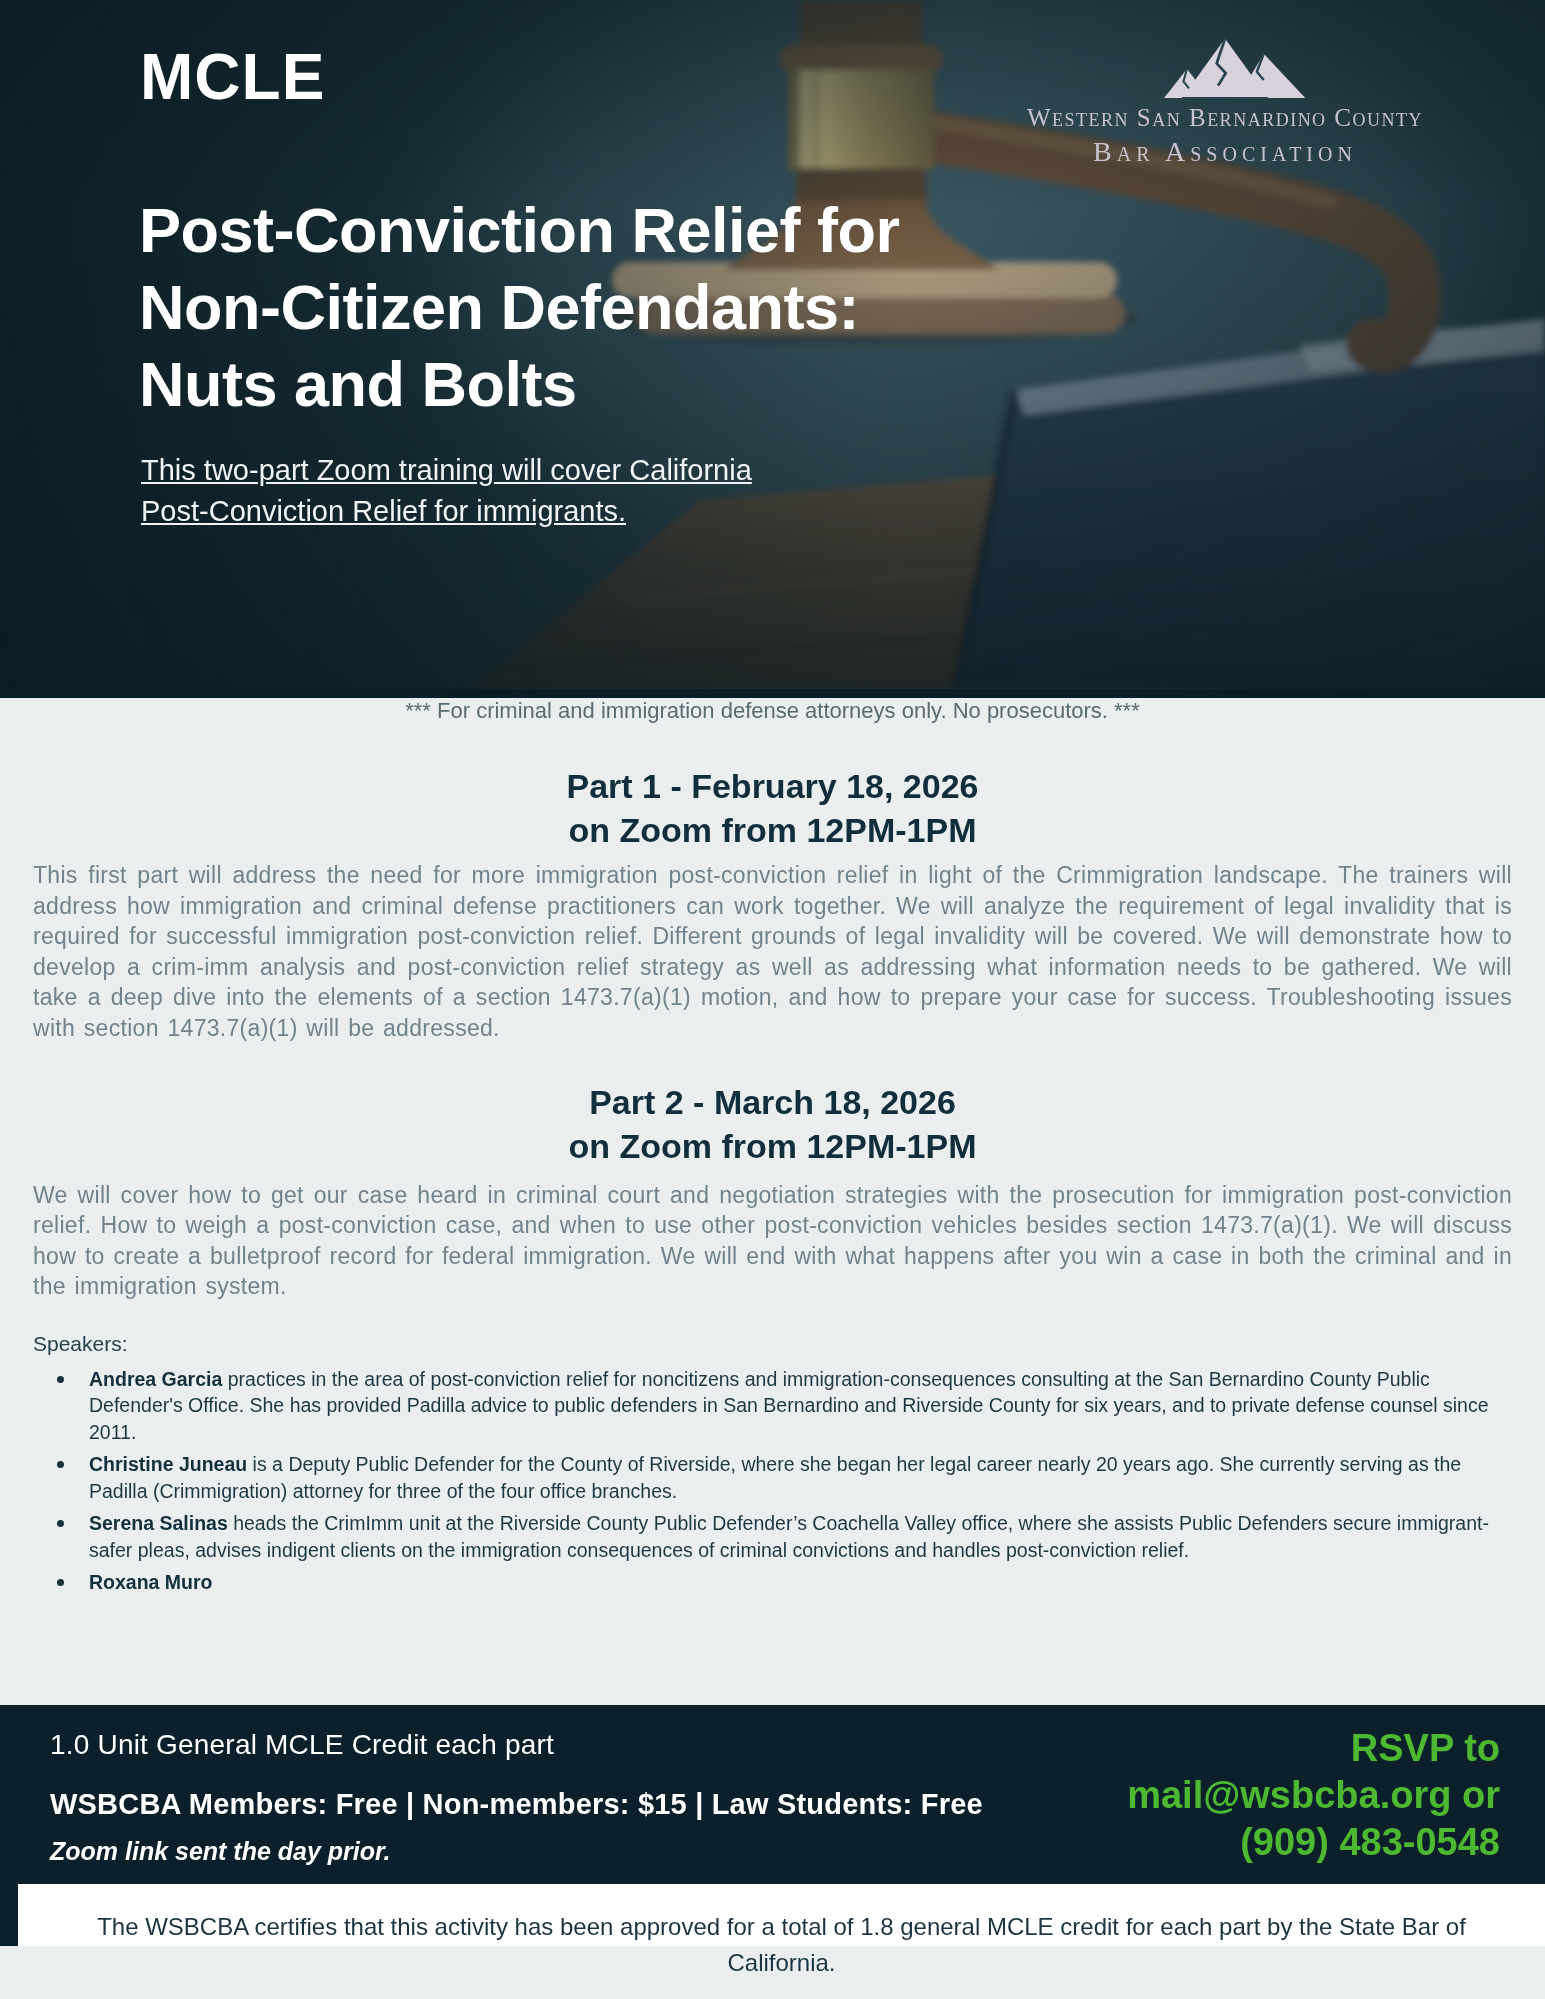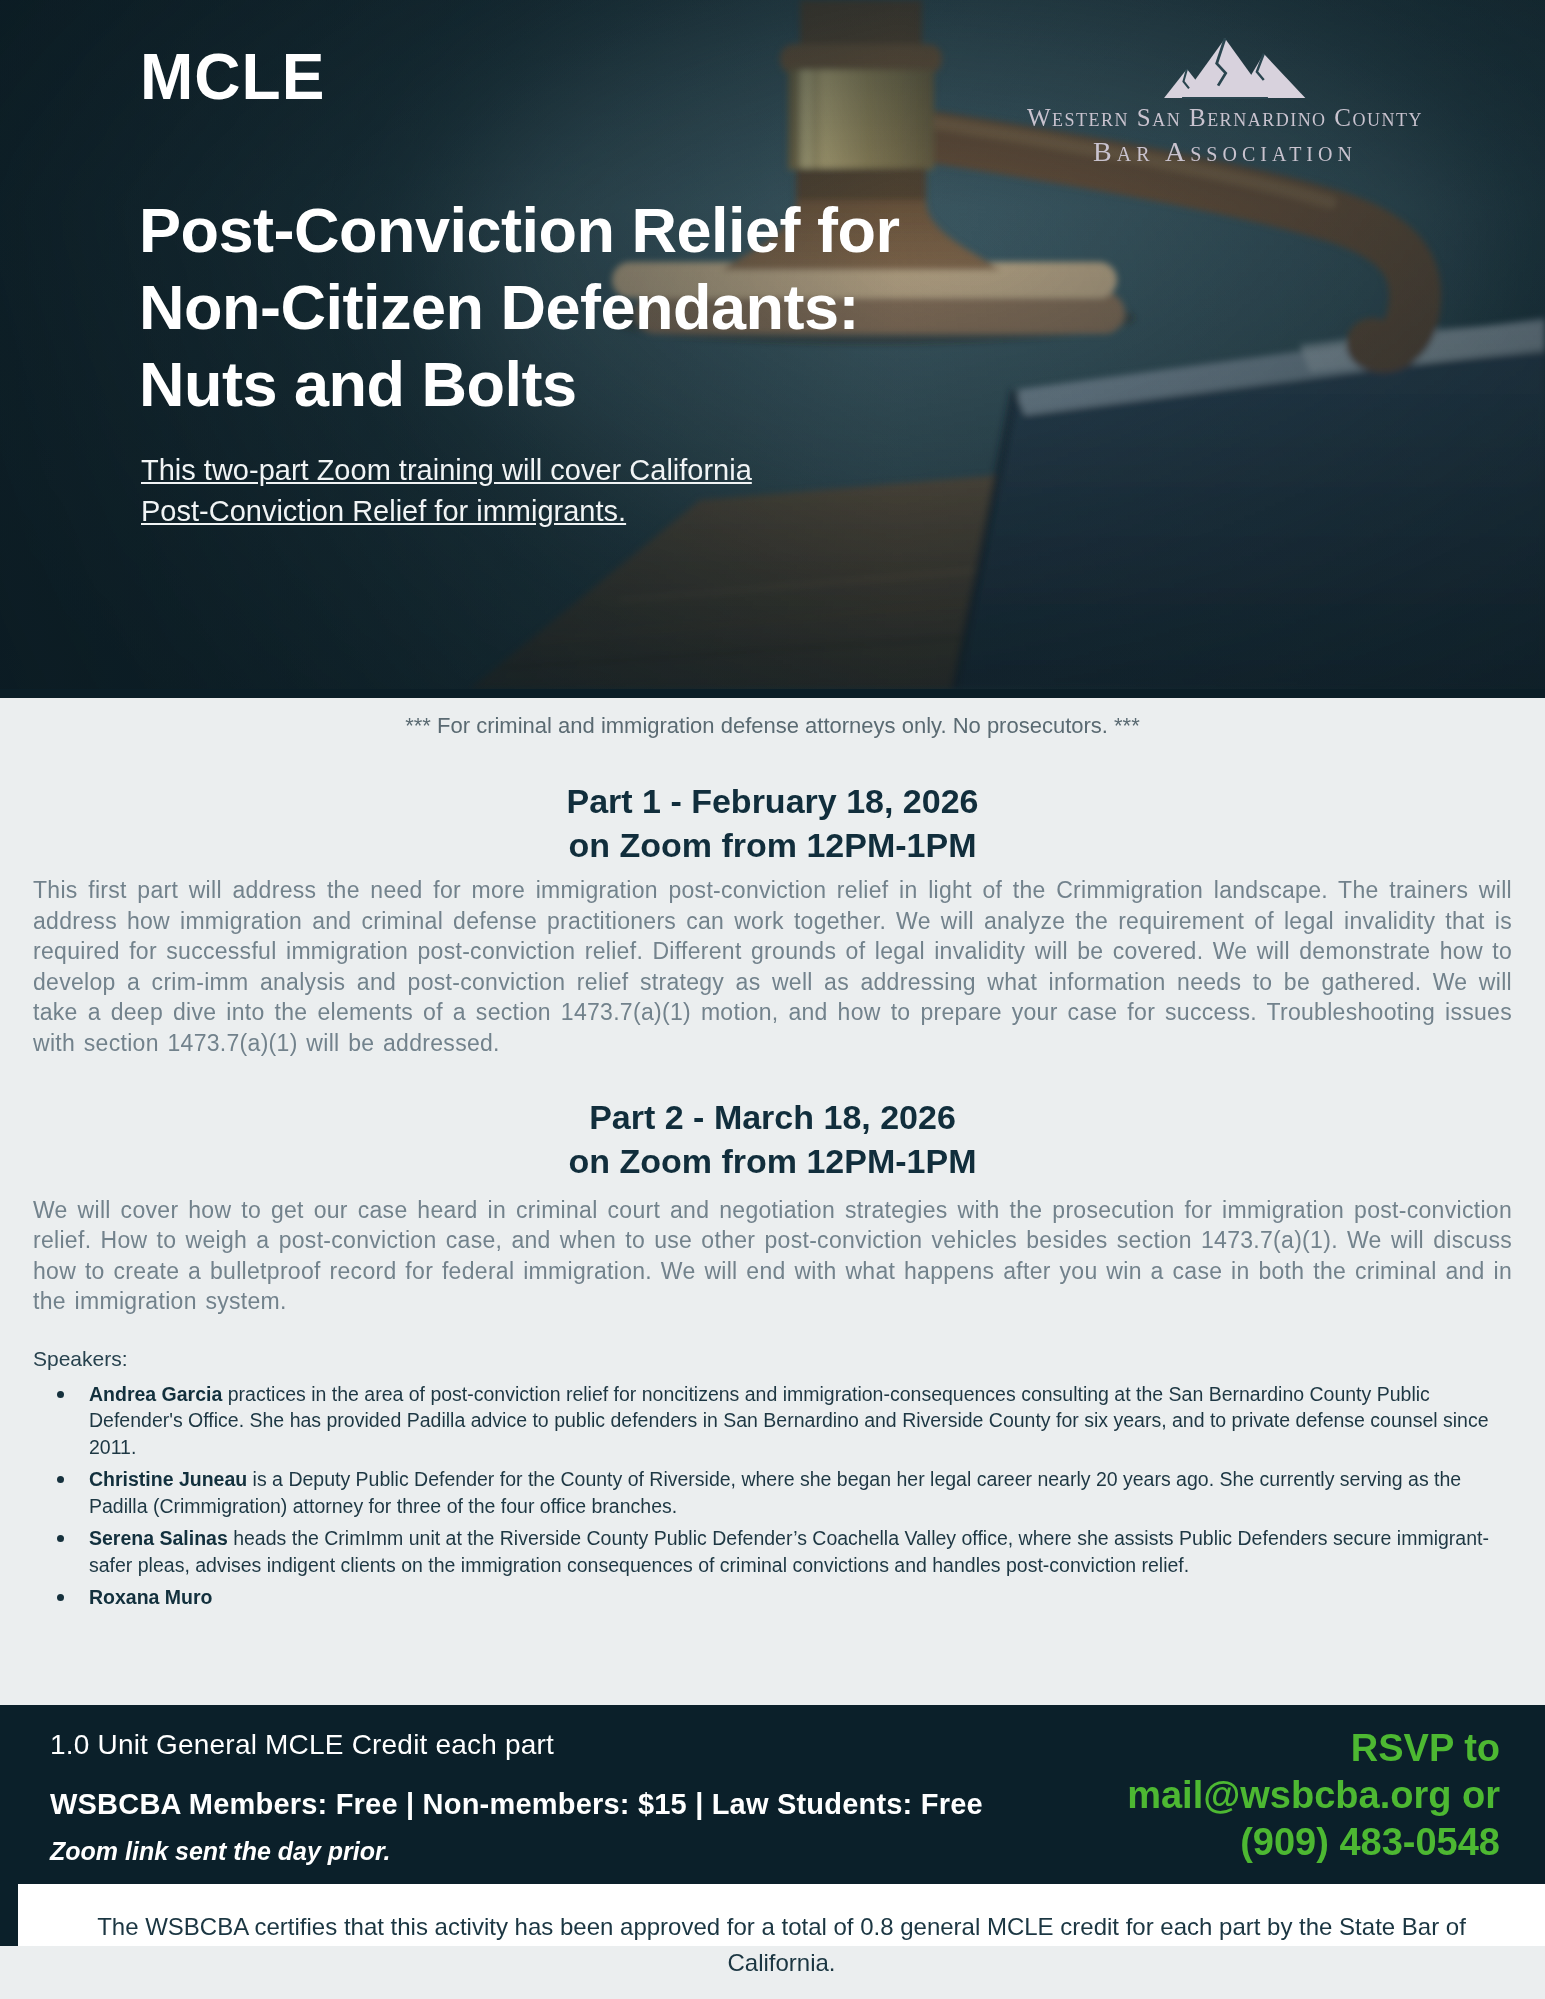--- a/index.html
+++ b/index.html
@@ -22,21 +22,21 @@
   .logo svg { display:block; margin:0 auto; }
   .logo-line1 { font-family:"Liberation Serif", serif; font-variant:small-caps; font-size:25px; letter-spacing:1.5px; white-space:nowrap; color:#c9c3cf; margin-top:-4px; }
   .logo-line2 { font-family:"Liberation Serif", serif; font-variant:small-caps; font-size:28px; letter-spacing:5px; white-space:nowrap; color:#c9c3cf; margin-top:4px; }
   .hero-title { position:absolute; left:139px; top:192px; color:#ffffff; font-size:63px; font-weight:800; line-height:77px; letter-spacing:-0.5px; }
   .hero-sub { position:absolute; left:141px; top:450px; color:#f1f4f5; font-size:29px; font-weight:400; line-height:41px;text-decoration:underline; }
 
   .divider { height:9px; background:#0b1e27; }
 
   
   .content { box-sizing:border-box; height:1007px; padding:0 33px; background:var(--body-bg,#ebeeef); }
-  .disclaimer { padding-top:15px; text-align:center; font-size:22px; color:#5a6a72; }
+  .disclaimer { text-align:center; font-size:22px; color:#5a6a72; }
   .part-heading { margin-top:40px; text-align:center; color:var(--heading-navy,#112e3c); font-size:34px; font-weight:700; line-height:44px; }
   .part-heading.second { margin-top:36px; }
   .part-para { margin-top:8px; text-align:justify; font-size:23px; line-height:30.6px; color:#72828c; letter-spacing:0.3px; word-spacing:2px; }
   .part-para.second { margin-top:12px; }
   .speakers { margin-top:30px; }
   .speakers-label { font-size:21px; color:#27424e; }
   .speaker-list { list-style:none; margin:10px 0 0 0; padding:0; }
   .speaker-list li { position:relative; padding-left:56px; font-size:19.5px; line-height:26.5px; color:#1d3743; margin-bottom:6px; }
   .speaker-list li::before { content:''; position:absolute; left:24px; top:10px; width:7px; height:7px; border-radius:50%; background:#16313d; }
   .speaker-list b { font-weight:700; color:#12303d;text-align:right; }
@@ -177,17 +177,17 @@
       <div class="credit-line">1.0 Unit General MCLE Credit each part</div>
       <div class="pricing-line">WSBCBA Members: Free | Non-members: $15 | Law Students: Free</div>
       <div class="zoom-note">Zoom link sent the day prior.</div>
     </div>
     <div class="rsvp">
       <div>RSVP to</div>
       <div>mail@wsbcba.org or</div>
       <div>(909) 483-0548</div>
     </div>
     <div class="cert-strip">
-      <div class="cert-text">The WSBCBA certifies that this activity has been approved for a total of 0.8 general MCLE credit for each part by the State Bar of California.</div>
+      <div class="cert-text">The WSBCBA certifies that this activity has been approved for a total of 1.8 general MCLE credit for each part by the State Bar of California.</div>
     </div>
   </div>
 
 </div>
 
 </body></html>

